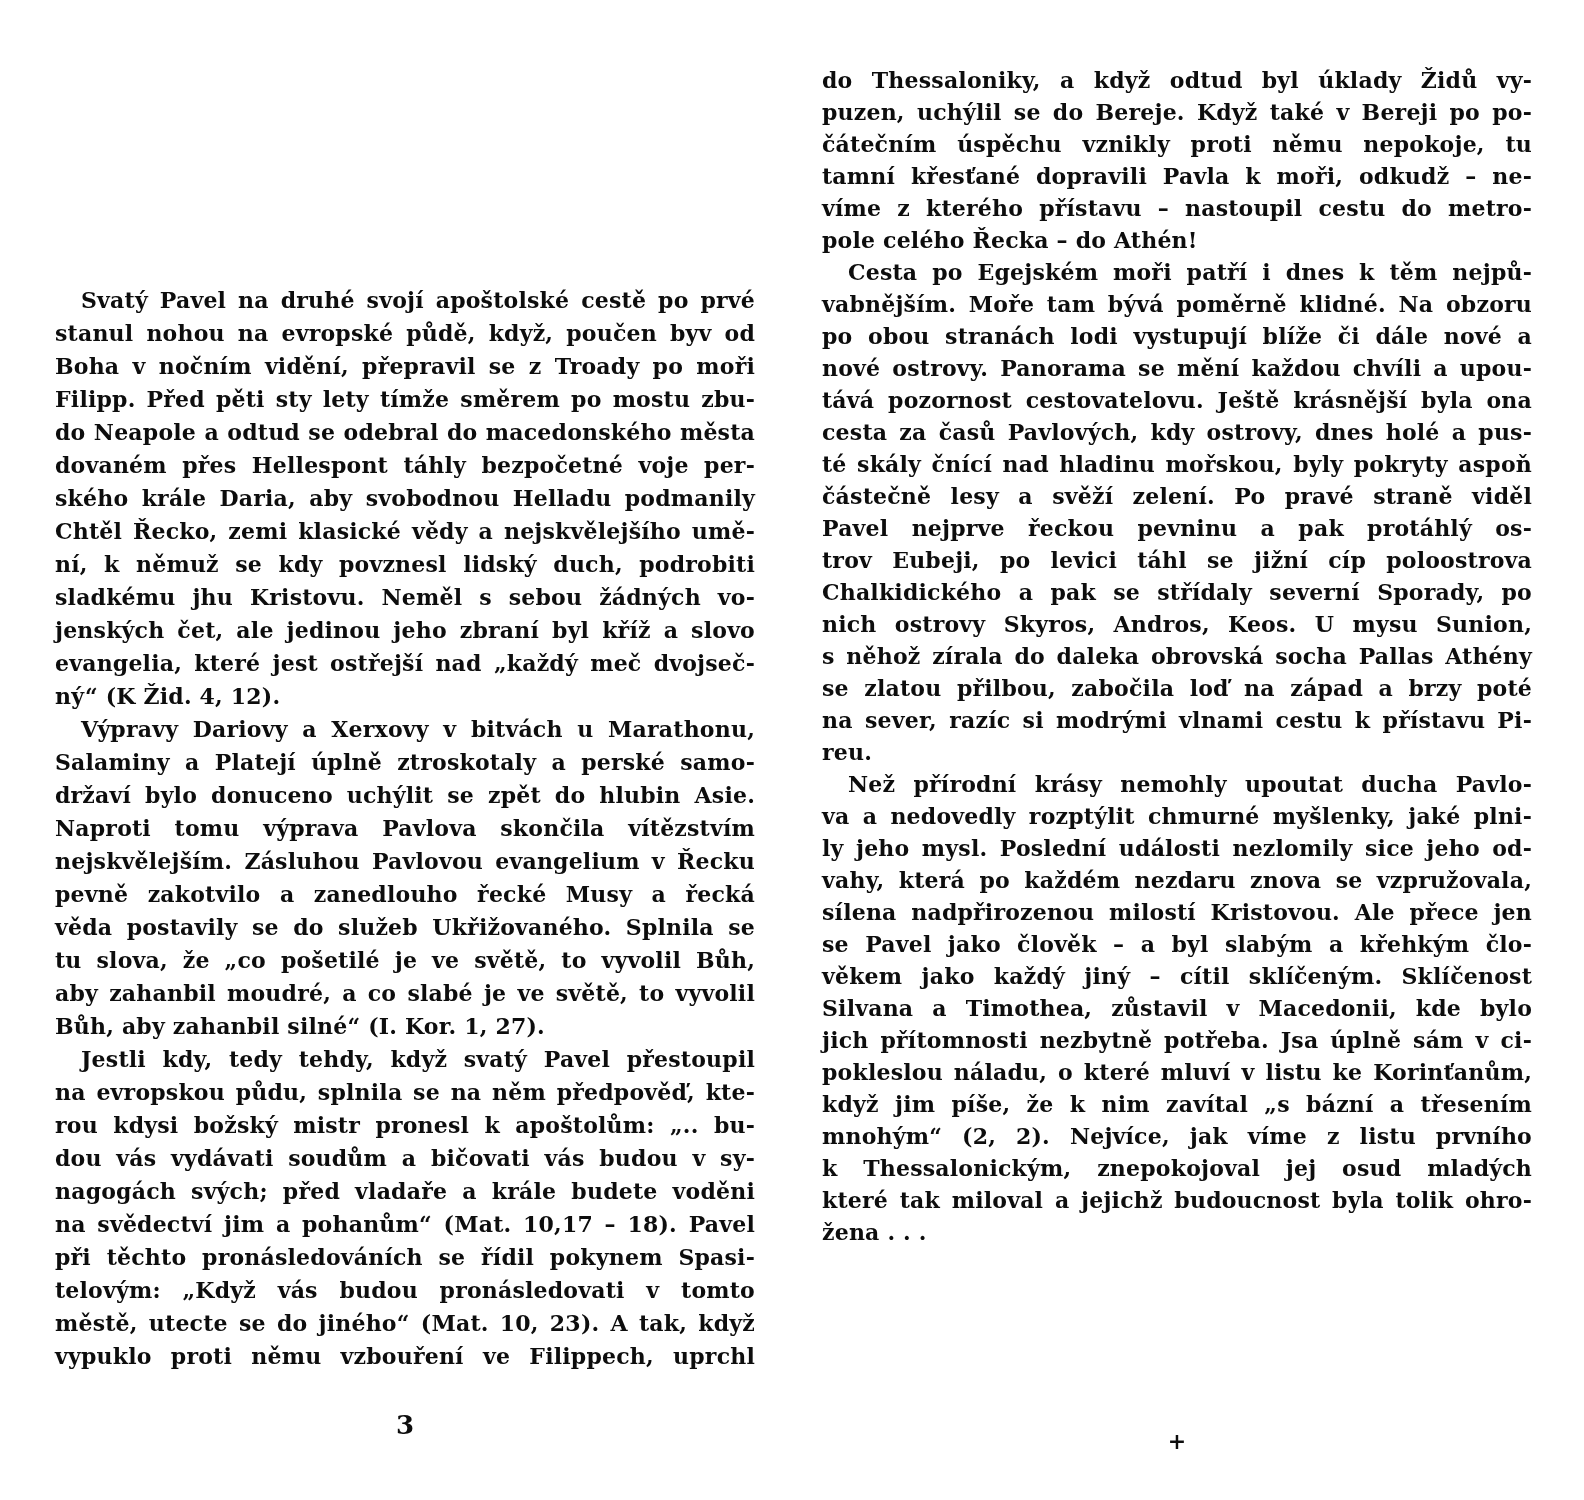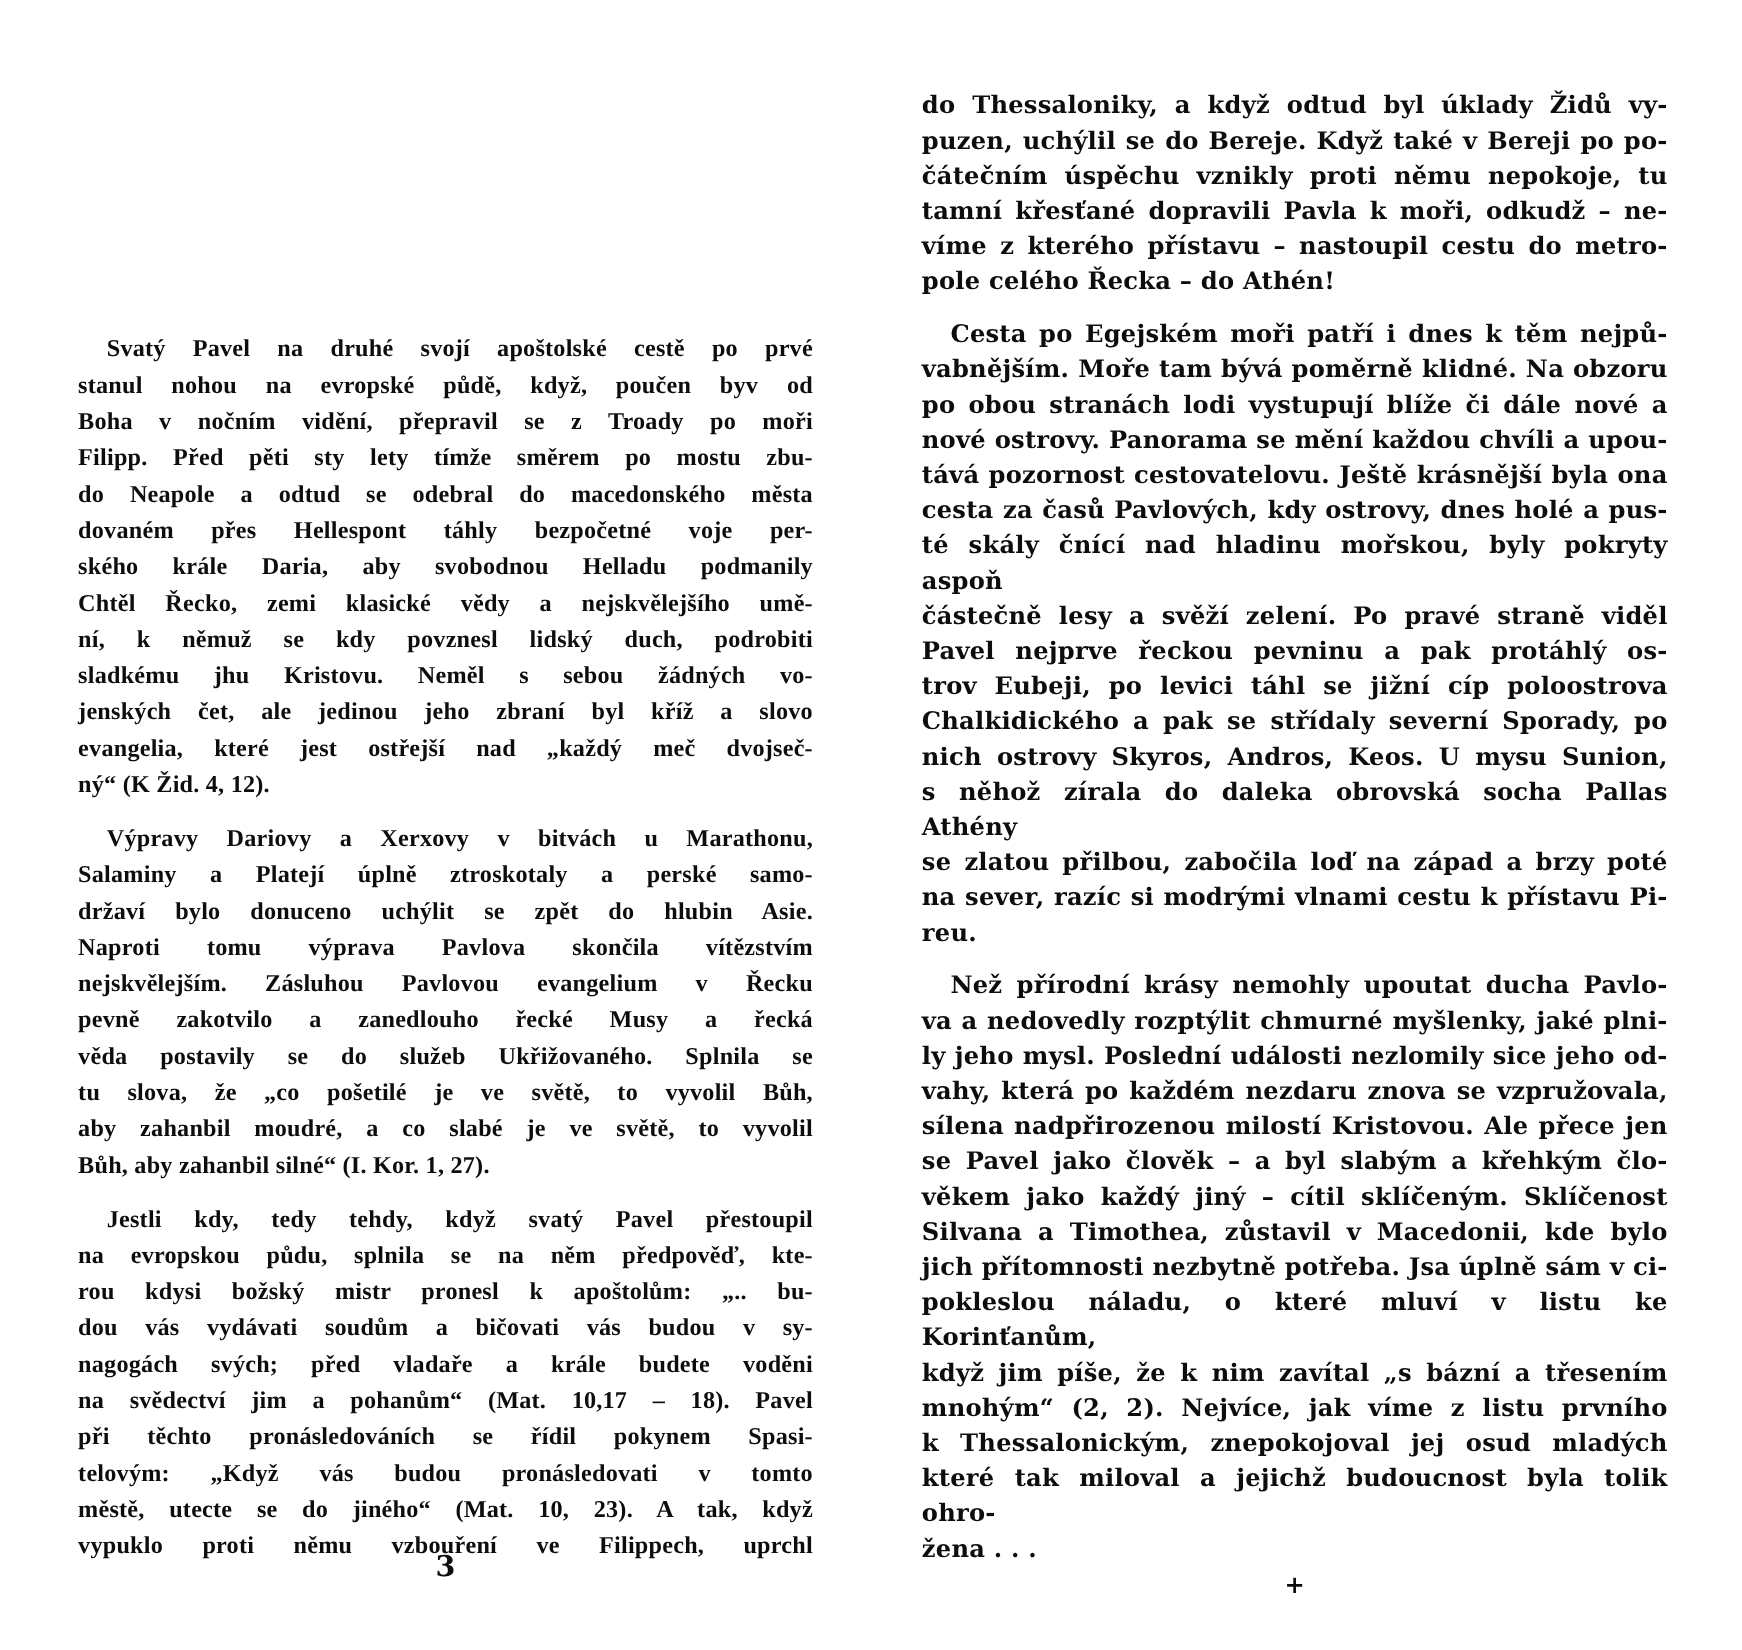--- a/index.html
+++ b/index.html
@@ -7,23 +7,23 @@
     width:1584px;height:1500px;
     background:#ffffff;
     position:relative;
     font-family:"DejaVu Serif","Liberation Serif",serif;
     font-weight:700;
     color:#0d0d0d;
     -webkit-font-smoothing:antialiased;
   }
   .spread{position:absolute;inset:0;}
   .col{position:absolute;}
-  .col-left{left:55px;top:284px;width:700px;line-height:33px;font-family:Liberation Serif, serif;}
+  .col-left{left:55px;top:284px;width:700px;line-height:33px;}
   .col-right{left:822px;top:64px;width:710px;line-height:32px;}
-  .para{margin:16px;padding:0;}
+  .para{margin:0;padding:0;}
   .line{
     font-size:22px;
     text-align:justify;
     text-align-last:justify;
     letter-spacing:0.2px;
   }
   .line.last{text-align-last:left;}
   .line.indent{text-indent:26px;}
   .folio{position:absolute;}
   .folio-left{left:55px;width:700px;top:1410px;text-align:center;font-size:26px;}

